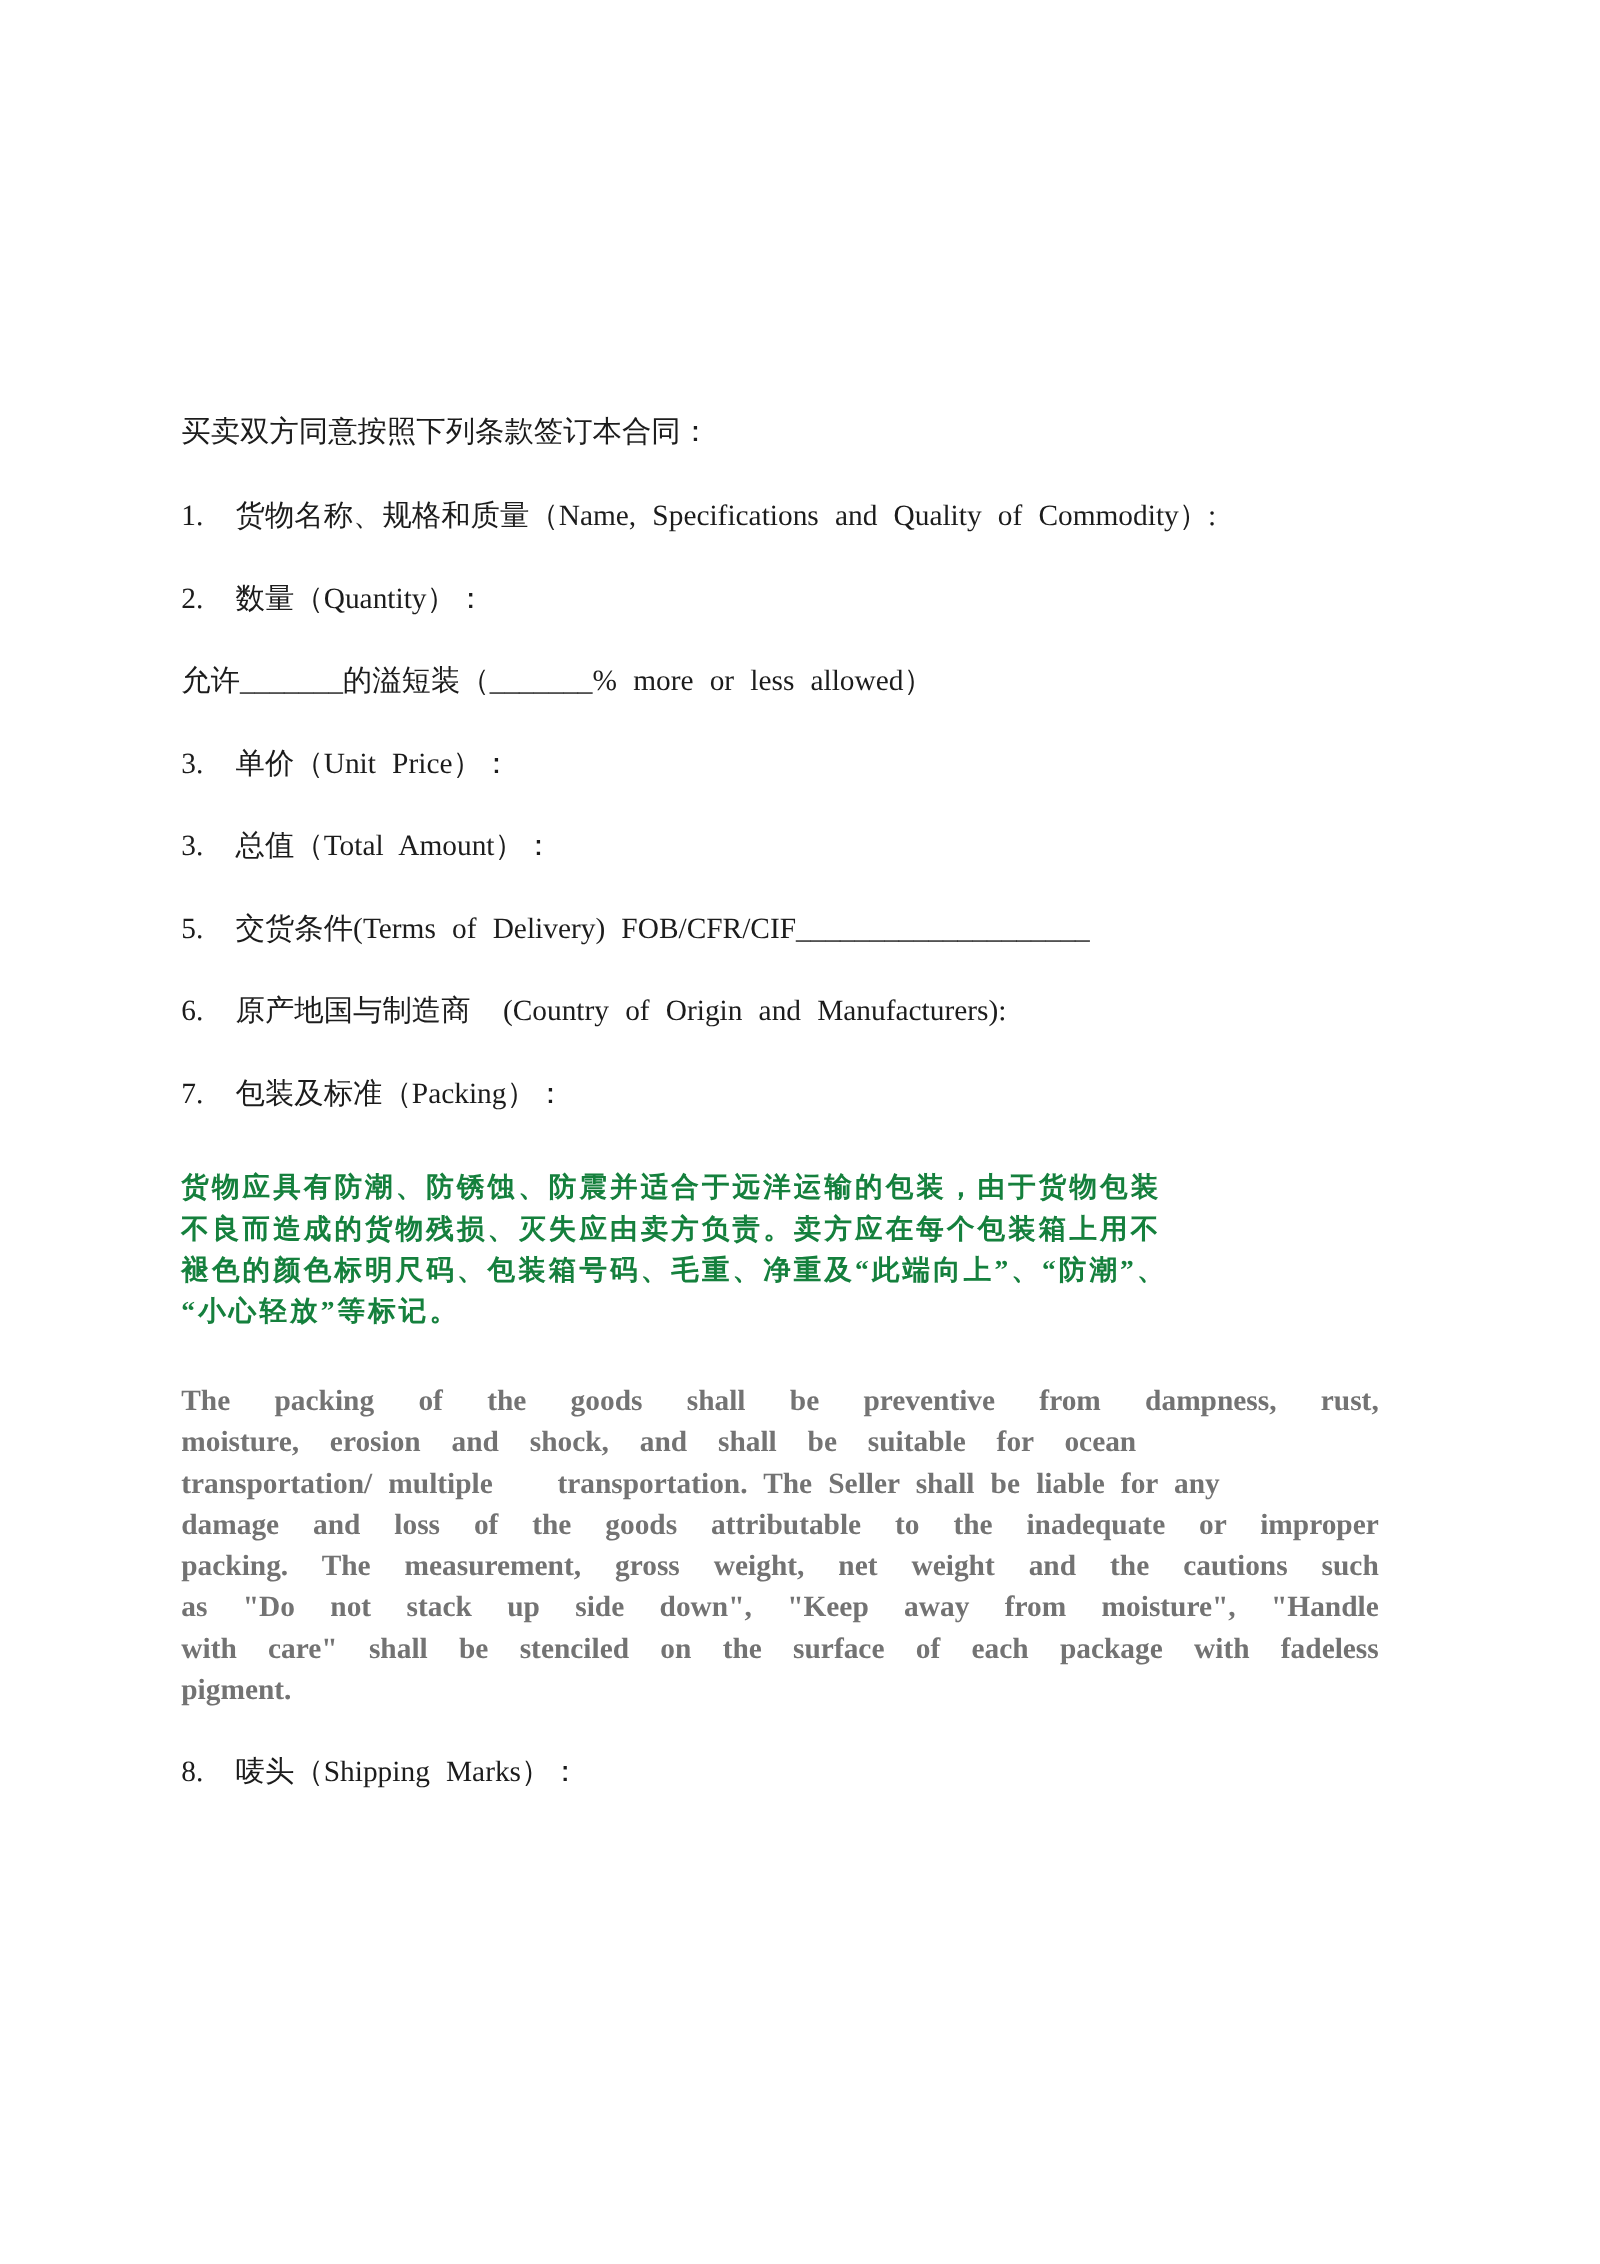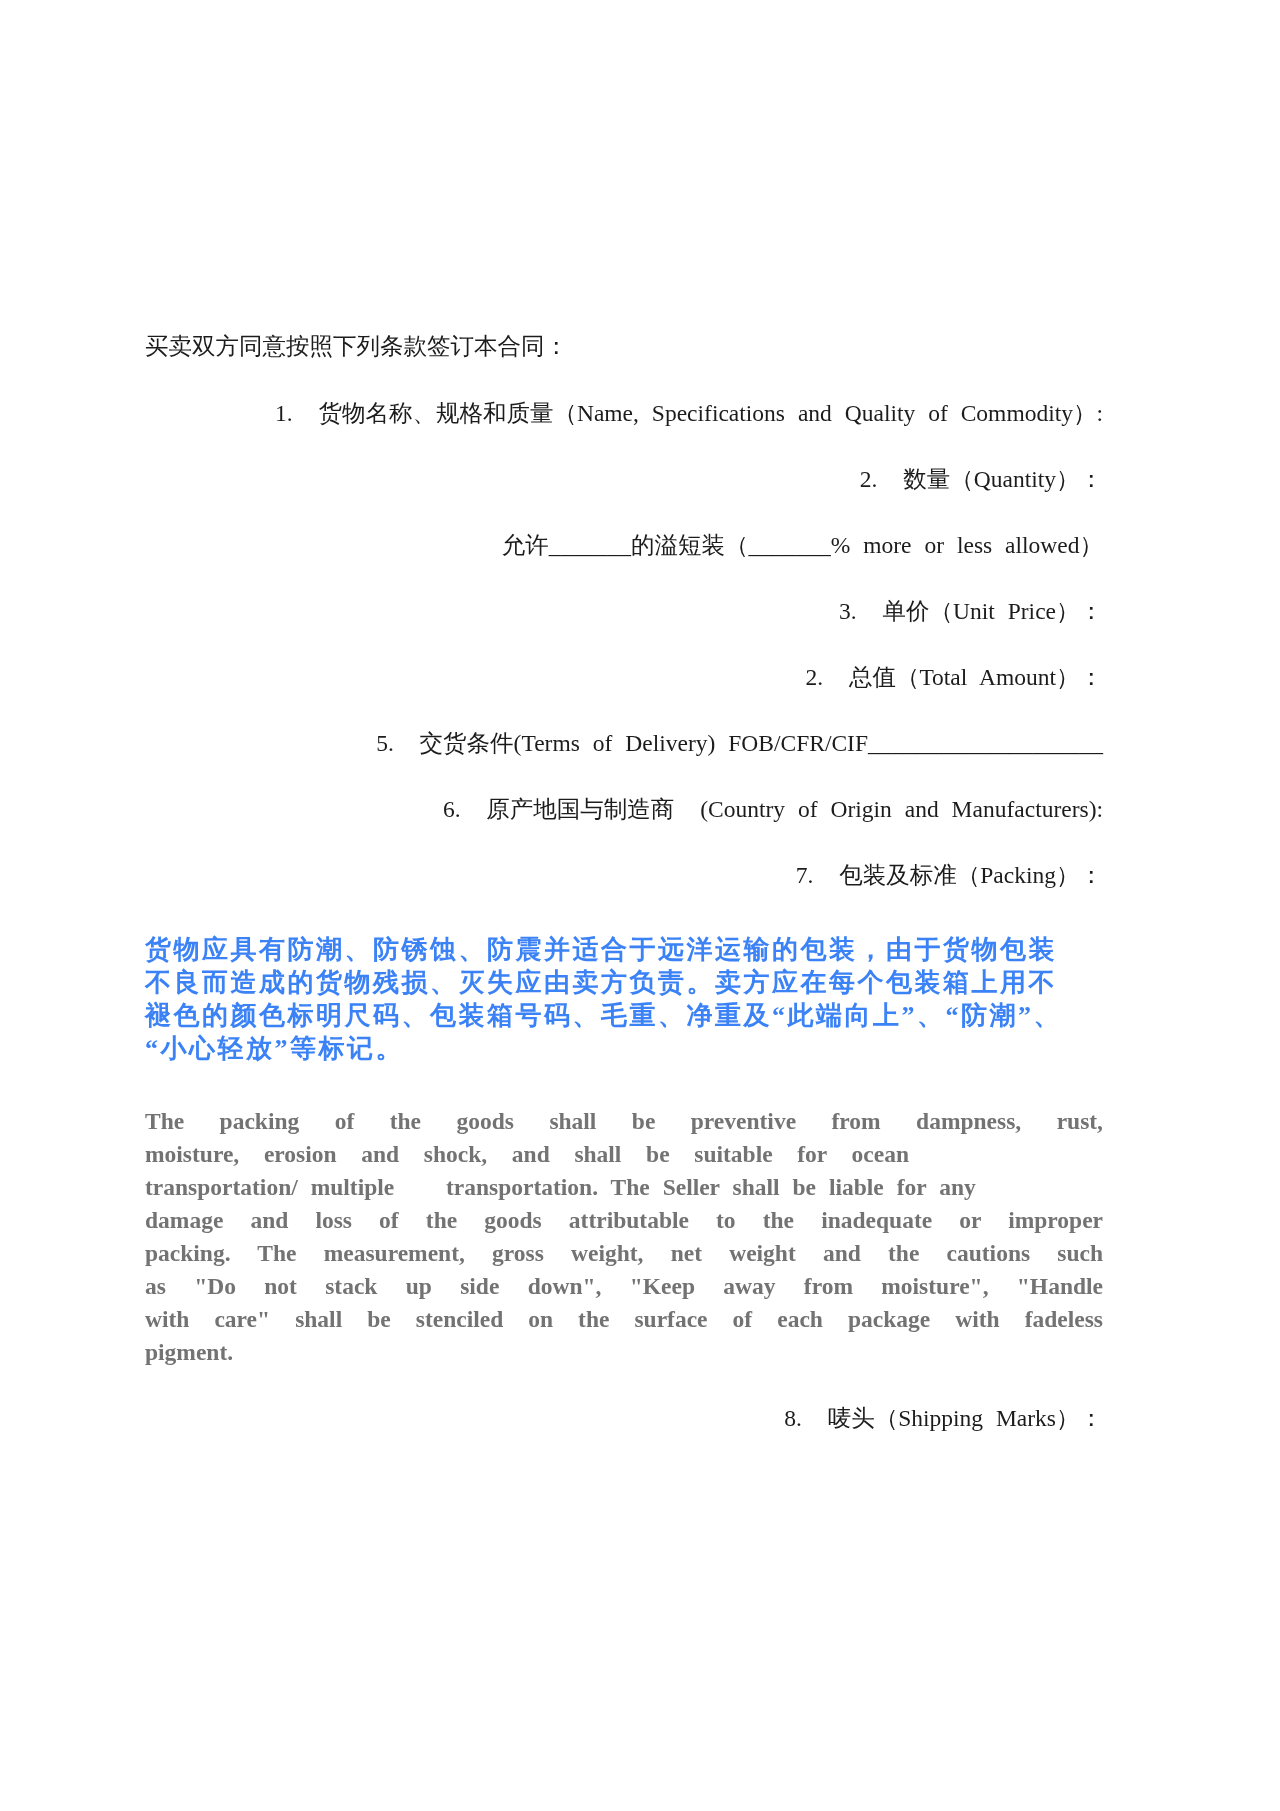--- a/index.html
+++ b/index.html
@@ -33,26 +33,26 @@
     white-space: normal;
     text-align: justify;
     text-align-last: justify;
     word-spacing: 0.3em;
   }
   
   .line.w { word-spacing: 0.8em; }
 
   .intro-zh   { margin-bottom: 34px; }
   .intro-en   { margin-bottom: 101px; }
-  .clause     { margin-bottom: 33px; text-align: right; }
+  .clause     { margin-bottom: 33px; }
   .clause-7   { margin-bottom: 41px; }
   .zh-bold {
     font-weight: bold;
-    color: #3b82f6;
-    font-size: 26px;
+    color: #15803d;
+    font-size: 22px;
     margin-bottom: 40px;
   }
   .zh-bold .line {
     letter-spacing: 2.5px;
     word-spacing: 0;
   }
   .en-bold {
     font-weight: bold;
     color: #737373;
     margin-bottom: 33px;
@@ -79,21 +79,21 @@
 
     <p class="clause">
       <span class="line">允许_______的溢短装（_______% more or less allowed）</span>
     </p>
 
     <p class="clause">
       <span class="line">3.  单价（Unit Price）：</span>
     </p>
 
     <p class="clause">
-      <span class="line">2.  总值（Total Amount）：</span>
+      <span class="line">3.  总值（Total Amount）：</span>
     </p>
 
     <p class="clause">
       <span class="line">5.  交货条件(Terms of Delivery) FOB/CFR/CIF____________________</span>
     </p>
 
     <p class="clause">
       <span class="line">6.  原产地国与制造商  (Country of Origin and Manufacturers):</span>
     </p>
 

